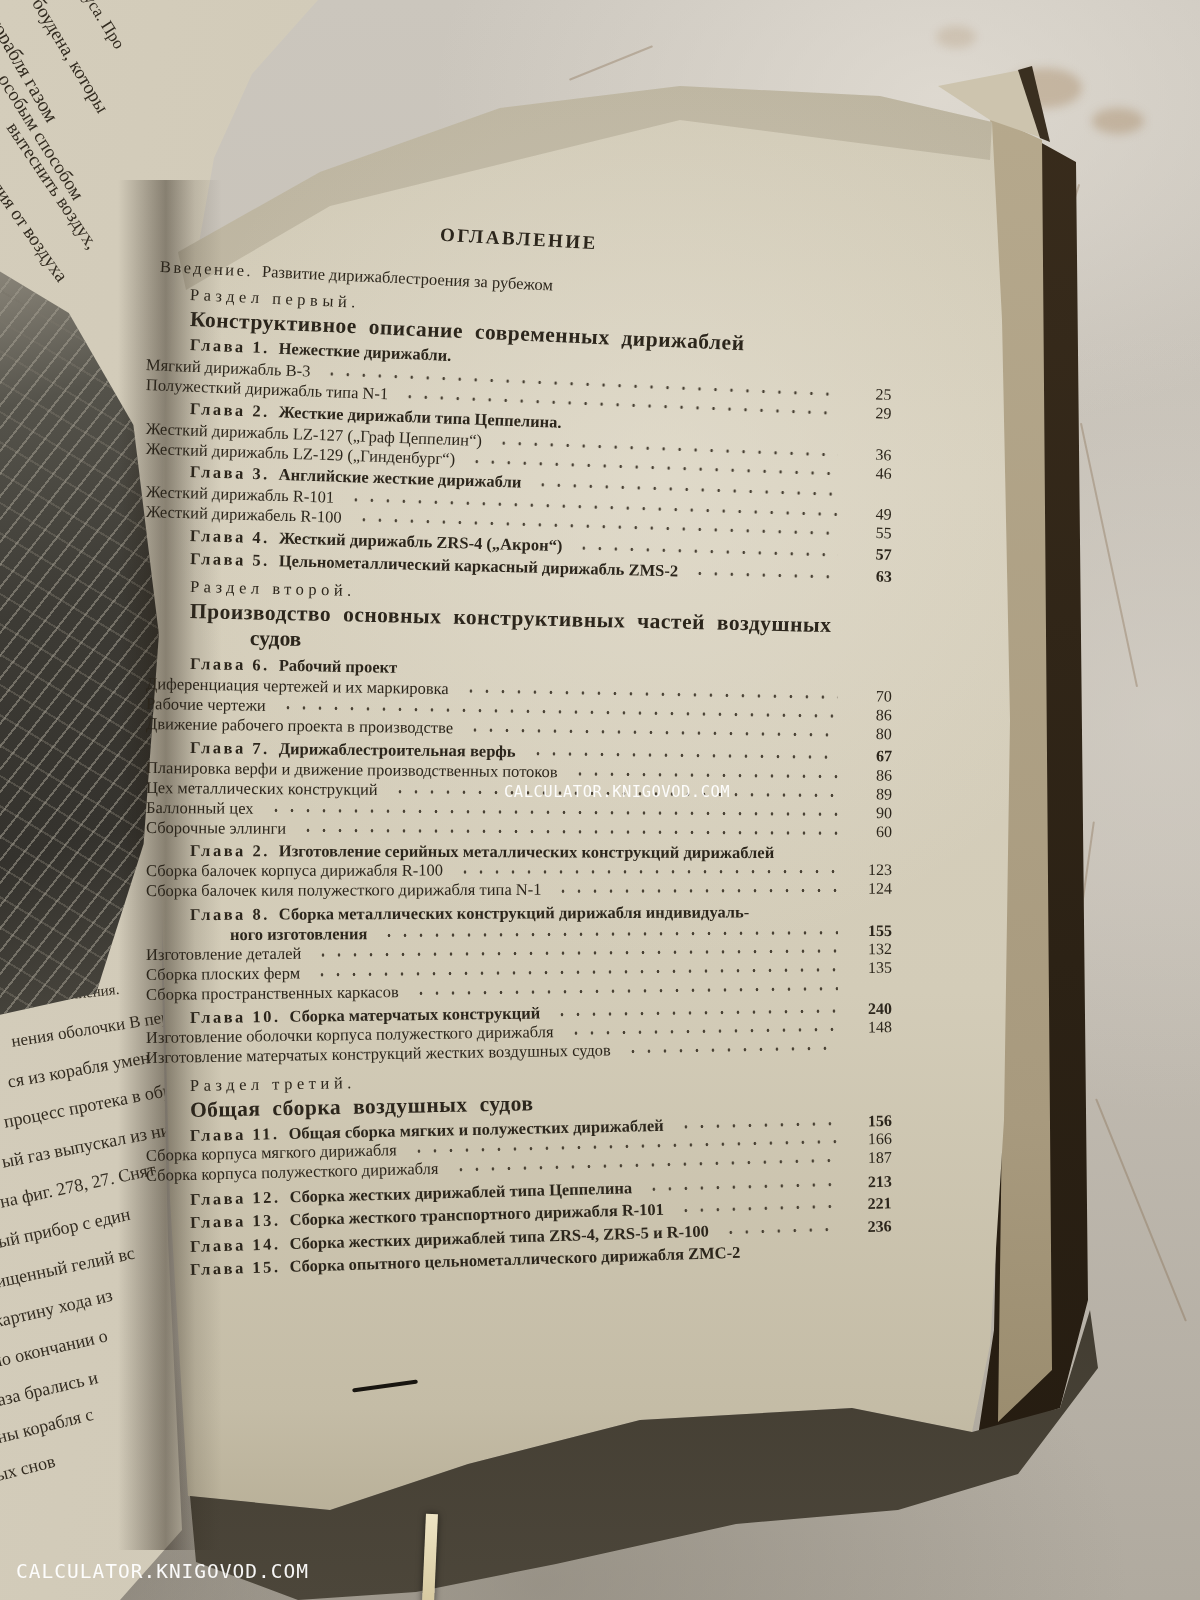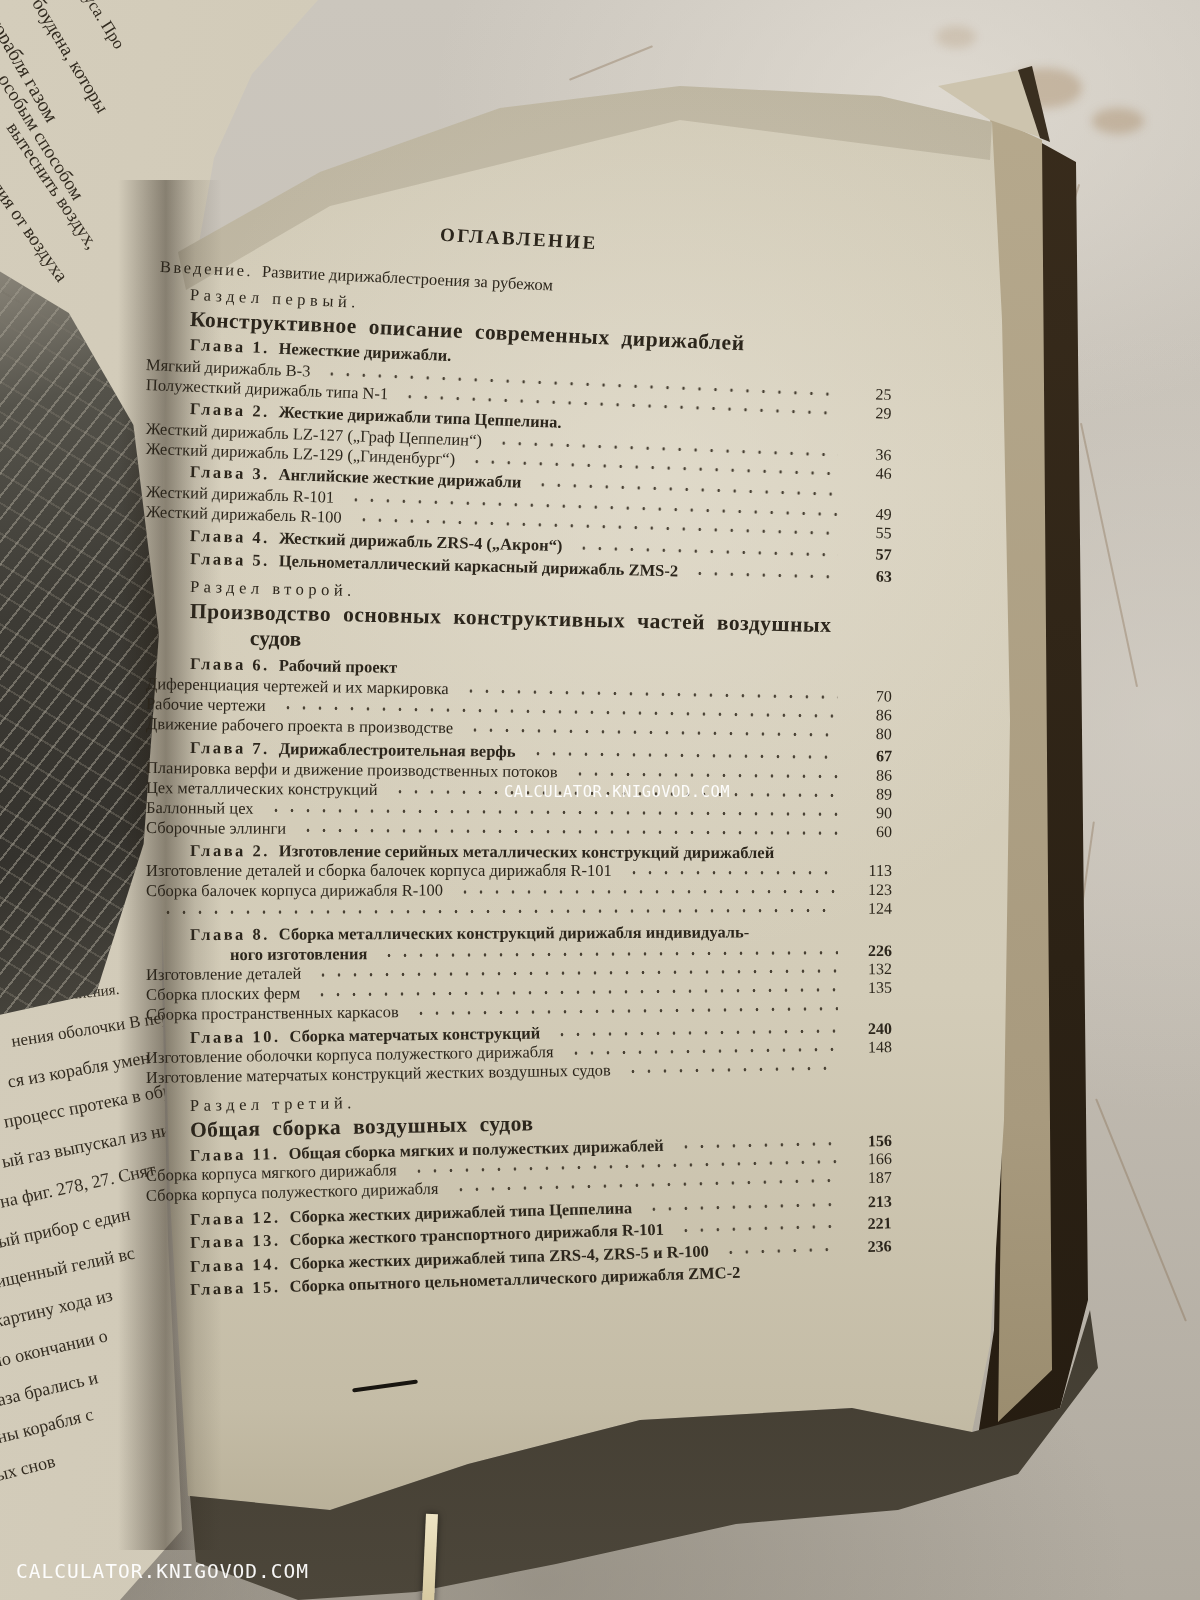--- a/index.html
+++ b/index.html
@@ -259,42 +259,38 @@
       </div>
       <div class="row item" style="transform: rotate(0.31deg);">
         <span class="txt">Сборочные эллинги</span>
         <span class="leader"></span>
         <span class="num">60</span>
       </div>
       <div class="row chapter" style="transform: rotate(0.21deg);">
         <span class="prefix">Глава 2.</span>
         <span class="txt">Изготовление серийных металлических конструкций дирижаблей</span>
       </div>
-      <div class="row item" style="transform: rotate(0.02deg);">
-        <span class="txt">Изготовление деталей и сборка балочек корпуса дирижабля R-101</span>
-        <span class="leader"></span>
-        <span class="num">113</span>
-      </div>
       <div class="row item" style="transform: rotate(-0.08deg);">
         <span class="txt">Сборка балочек корпуса дирижабля R-100</span>
         <span class="leader"></span>
         <span class="num">123</span>
       </div>
       <div class="row item" style="transform: rotate(-0.17deg);">
+        <span class="txt">Сборка балочек киля полужесткого дирижабля типа N-1</span>
         <span class="leader"></span>
         <span class="num">124</span>
       </div>
       <div class="row chapter" style="transform: rotate(-0.27deg);">
         <span class="prefix">Глава 8.</span>
         <span class="txt">Сборка металлических конструкций дирижабля индивидуаль-</span>
       </div>
       <div class="row chaptercont" style="transform: rotate(-0.36deg);">
         <span class="txt">ного изготовления</span>
         <span class="leader"></span>
-        <span class="num">226</span>
+        <span class="num">155</span>
       </div>
       <div class="row item" style="transform: rotate(-0.46deg);">
         <span class="txt">Изготовление деталей</span>
         <span class="leader"></span>
         <span class="num">132</span>
       </div>
       <div class="row item" style="transform: rotate(-0.56deg);">
         <span class="txt">Сборка плоских ферм</span>
         <span class="leader"></span>
         <span class="num">135</span>

